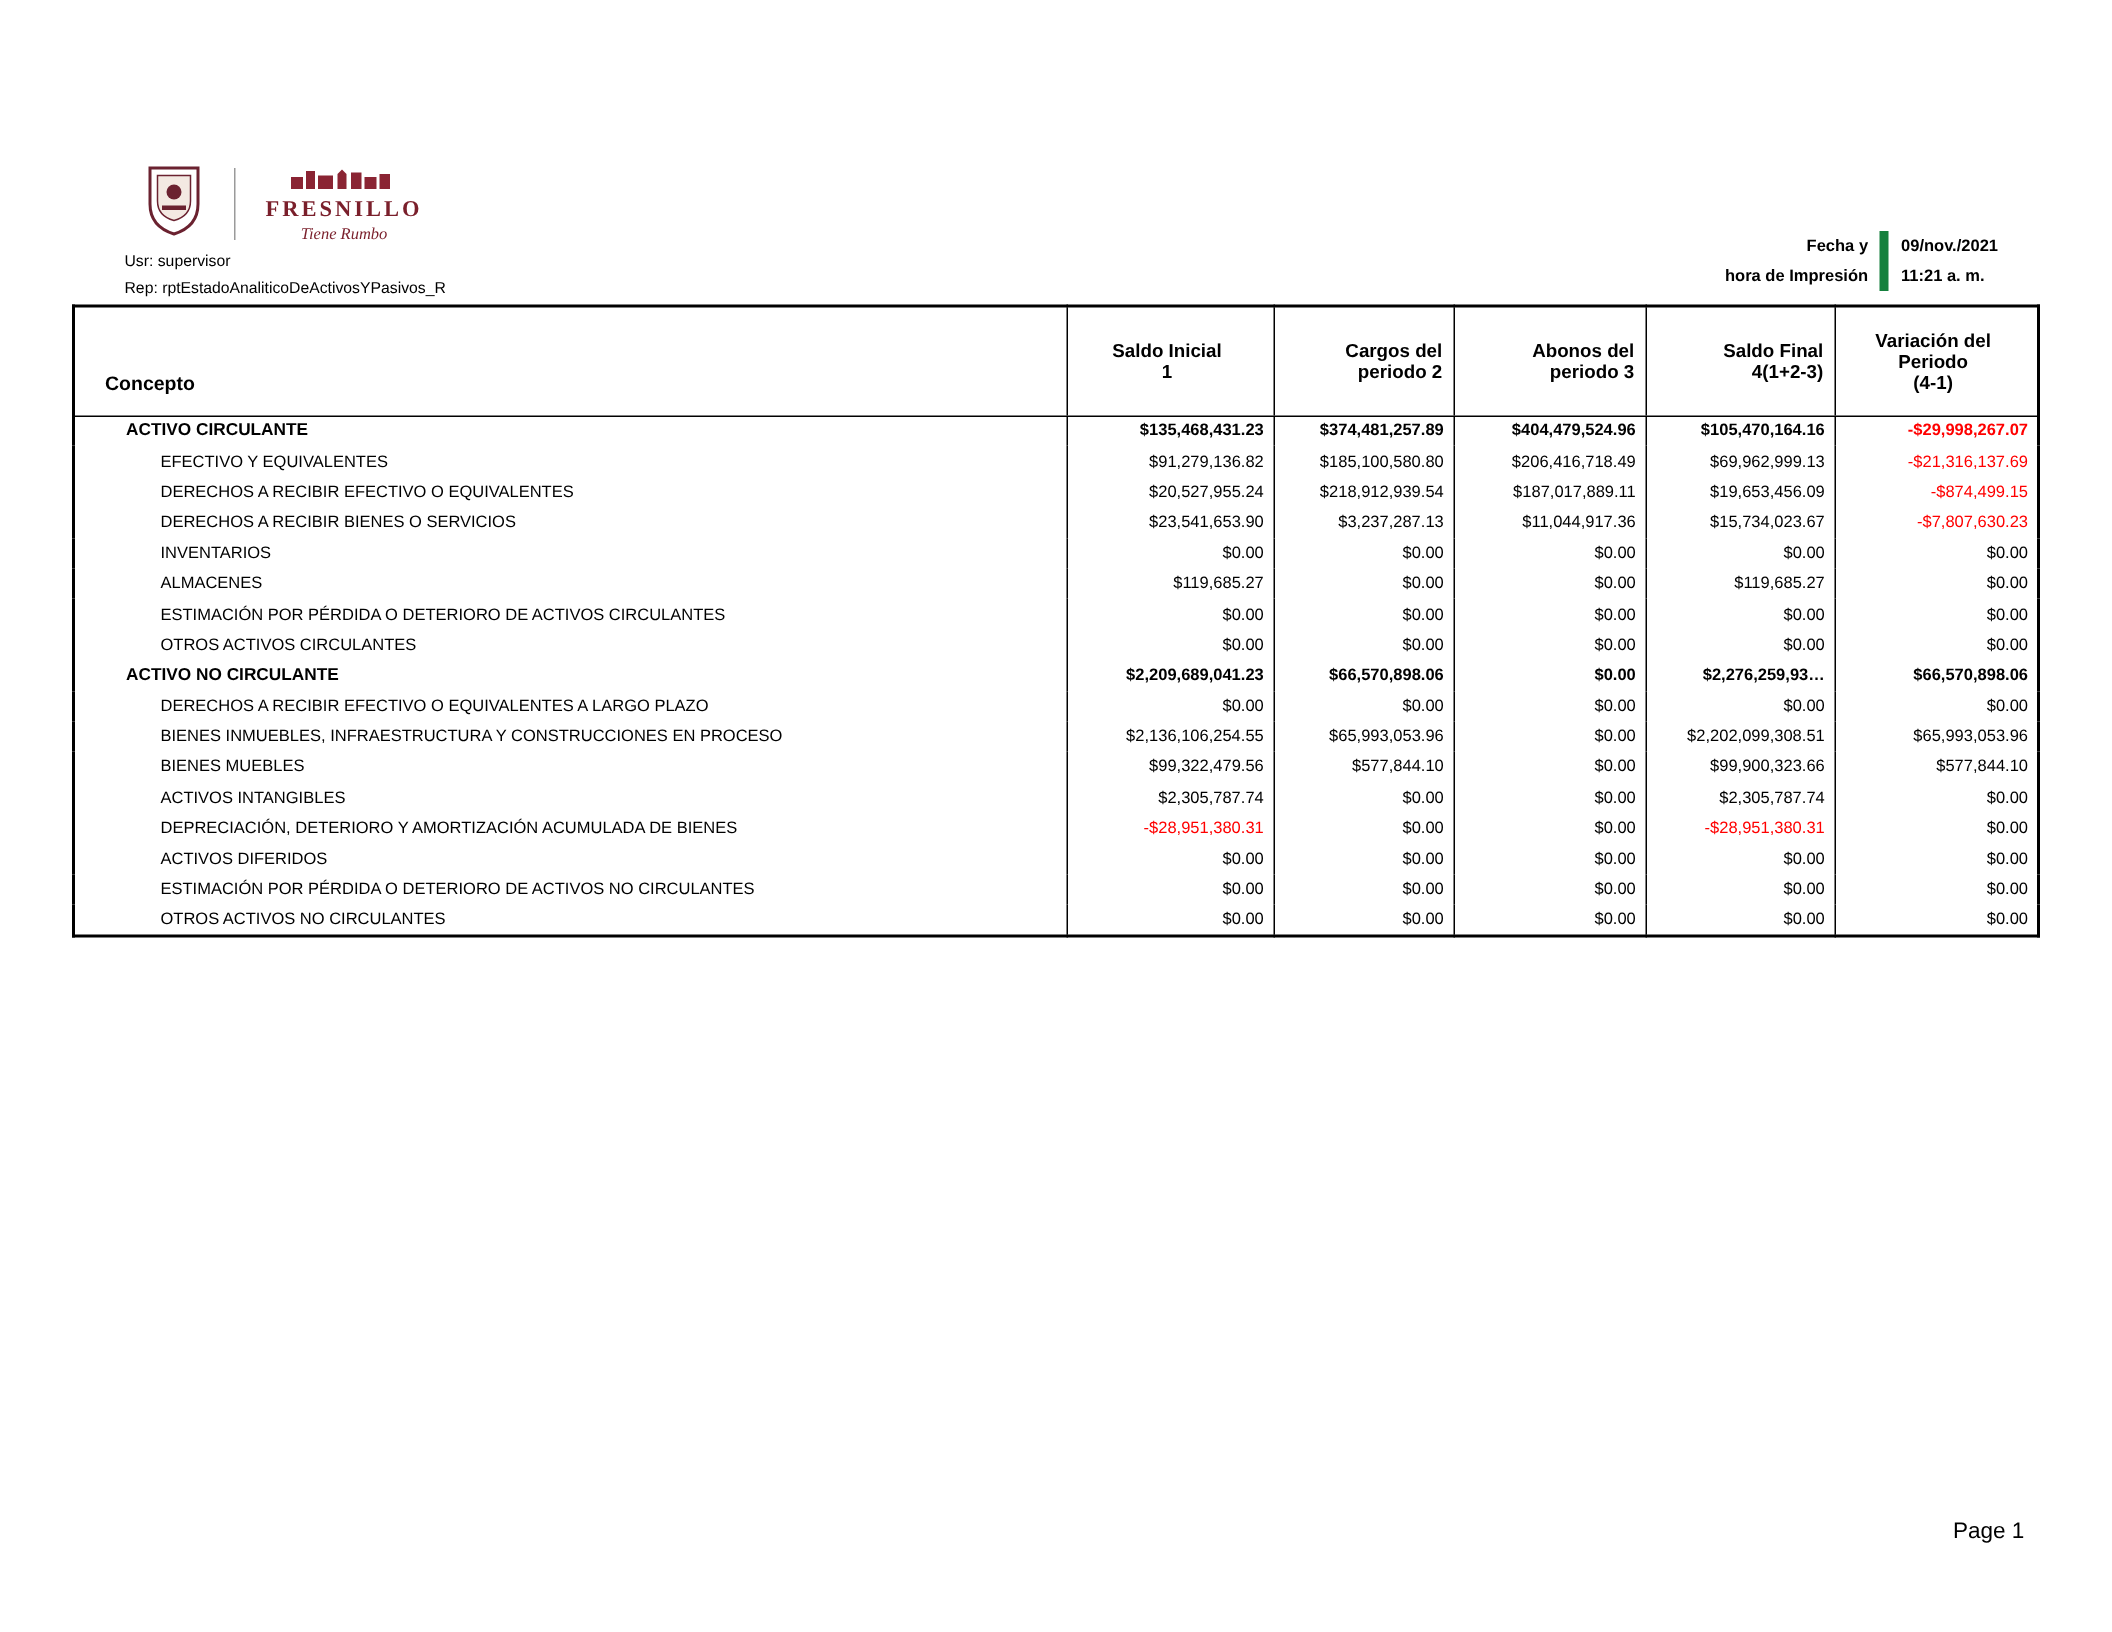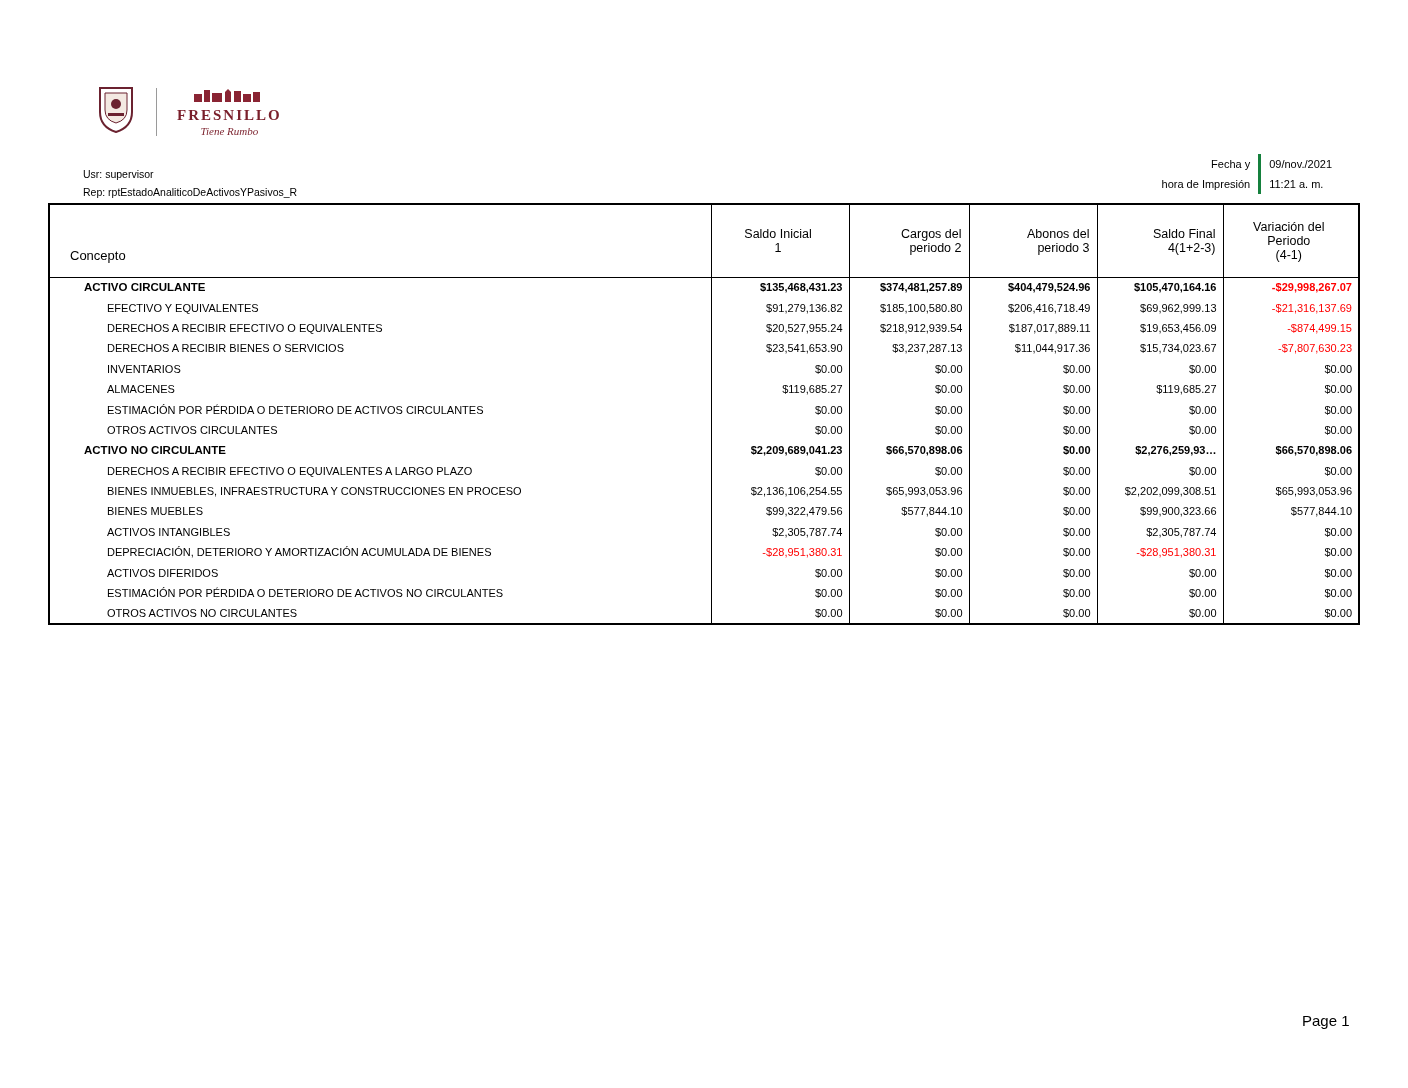--- a/index.html
+++ b/index.html
@@ -4,41 +4,41 @@
 <style>
   * { margin:0; padding:0; box-sizing:border-box; }
   html,body { background:#e8e8e8; }
   body { font-family:"Liberation Sans", sans-serif; color:#000; }
   .page {
     position:relative; width:1408px; height:1088px; background:#ffffff;
     overflow:hidden;
   }
 
   
-  .logo { position:absolute; left:96px; top:82px; height:60px; display:flex; align-items:center; gap:20px;justify-content:center; }
+  .logo { position:absolute; left:96px; top:106px; height:60px; display:flex; align-items:center; gap:20px;justify-content:center; }
   .logo .divider { width:1px; height:48px; background:#9a9a9a; }
   .brand-block { display:flex; flex-direction:column; align-items:center; }
   .brand-name { font-family:"Liberation Serif", serif; font-weight:bold; letter-spacing:2px; font-size:15px; color:#7a1f2b; margin-top:1px; }
   .brand-tagline { font-family:"Liberation Serif", serif; font-style:italic; font-size:11px; color:#7a1f2b; margin-top:1px; }
 
   .title-block { position:absolute; left:0; top:92px; width:100%; text-align:center; }
   .title-block .t1 { font-size:20px; font-weight:bold; }
   .title-block .t2 { font-size:16px; font-weight:bold; margin-top:3px; }
   .title-block .t3 { font-size:14px; font-weight:bold; margin-top:6px; }
   .title-block .t4 { font-size:12.5px; font-weight:bold; margin-top:6px; }
 
   .meta-left { position:absolute; left:83px; top:165px; font-size:10.5px; line-height:18px; }
-  .meta-right { position:absolute; top:154px; right:76px; display:flex; font-size:11px; line-height:20px; }
+  .meta-right { position:absolute; top:154px; right:76px; display:flex; font-size:11px; line-height:20px;font-weight:bold; }
   .meta-right .labels { text-align:right; padding-right:8px; }
-  .meta-right .values { border-left:3px solid #15803d; padding-left:8px; text-align:left; }
+  .meta-right .values { border-left:6px solid #15803d; padding-left:8px; text-align:left; }
 
   
   .report-table-wrap { position:absolute; left:48px; top:203px; }
   table { border-collapse:collapse; table-layout:fixed; width:1310px; border:2px solid #000; background:#fff; }
-  thead th { border-bottom:1.5px solid #000; font-weight:normal; font-size:12.5px; height:73px; white-space:pre-line; vertical-align:middle; }
+  thead th { border-bottom:1.5px solid #000; font-weight:bold; font-size:12.5px; height:73px; white-space:pre-line; vertical-align:middle; }
   th.concepto-h { text-align:left; padding-left:20px; vertical-align:bottom; padding-bottom:14px; font-size:13px; }
   th.numh { border-left:1px solid #000; text-align:right; padding-right:7px; }
   th.centerh { text-align:center; padding-right:4px; }
 
   tbody td { font-size:11px; height:20.4px; vertical-align:middle; }
   td.concepto { padding-left:57px; overflow:hidden; white-space:nowrap; }
   td.val { border-left:1px solid #000; text-align:right; padding-right:6px; white-space:nowrap; }
   tr.lvl0 td { height:24px; font-size:12.5px; }
   tr.lvl0 td.concepto { padding-left:20px; font-size:14px; }
   tr.lvl1 td.concepto { padding-left:34px; font-size:11.5px; }

